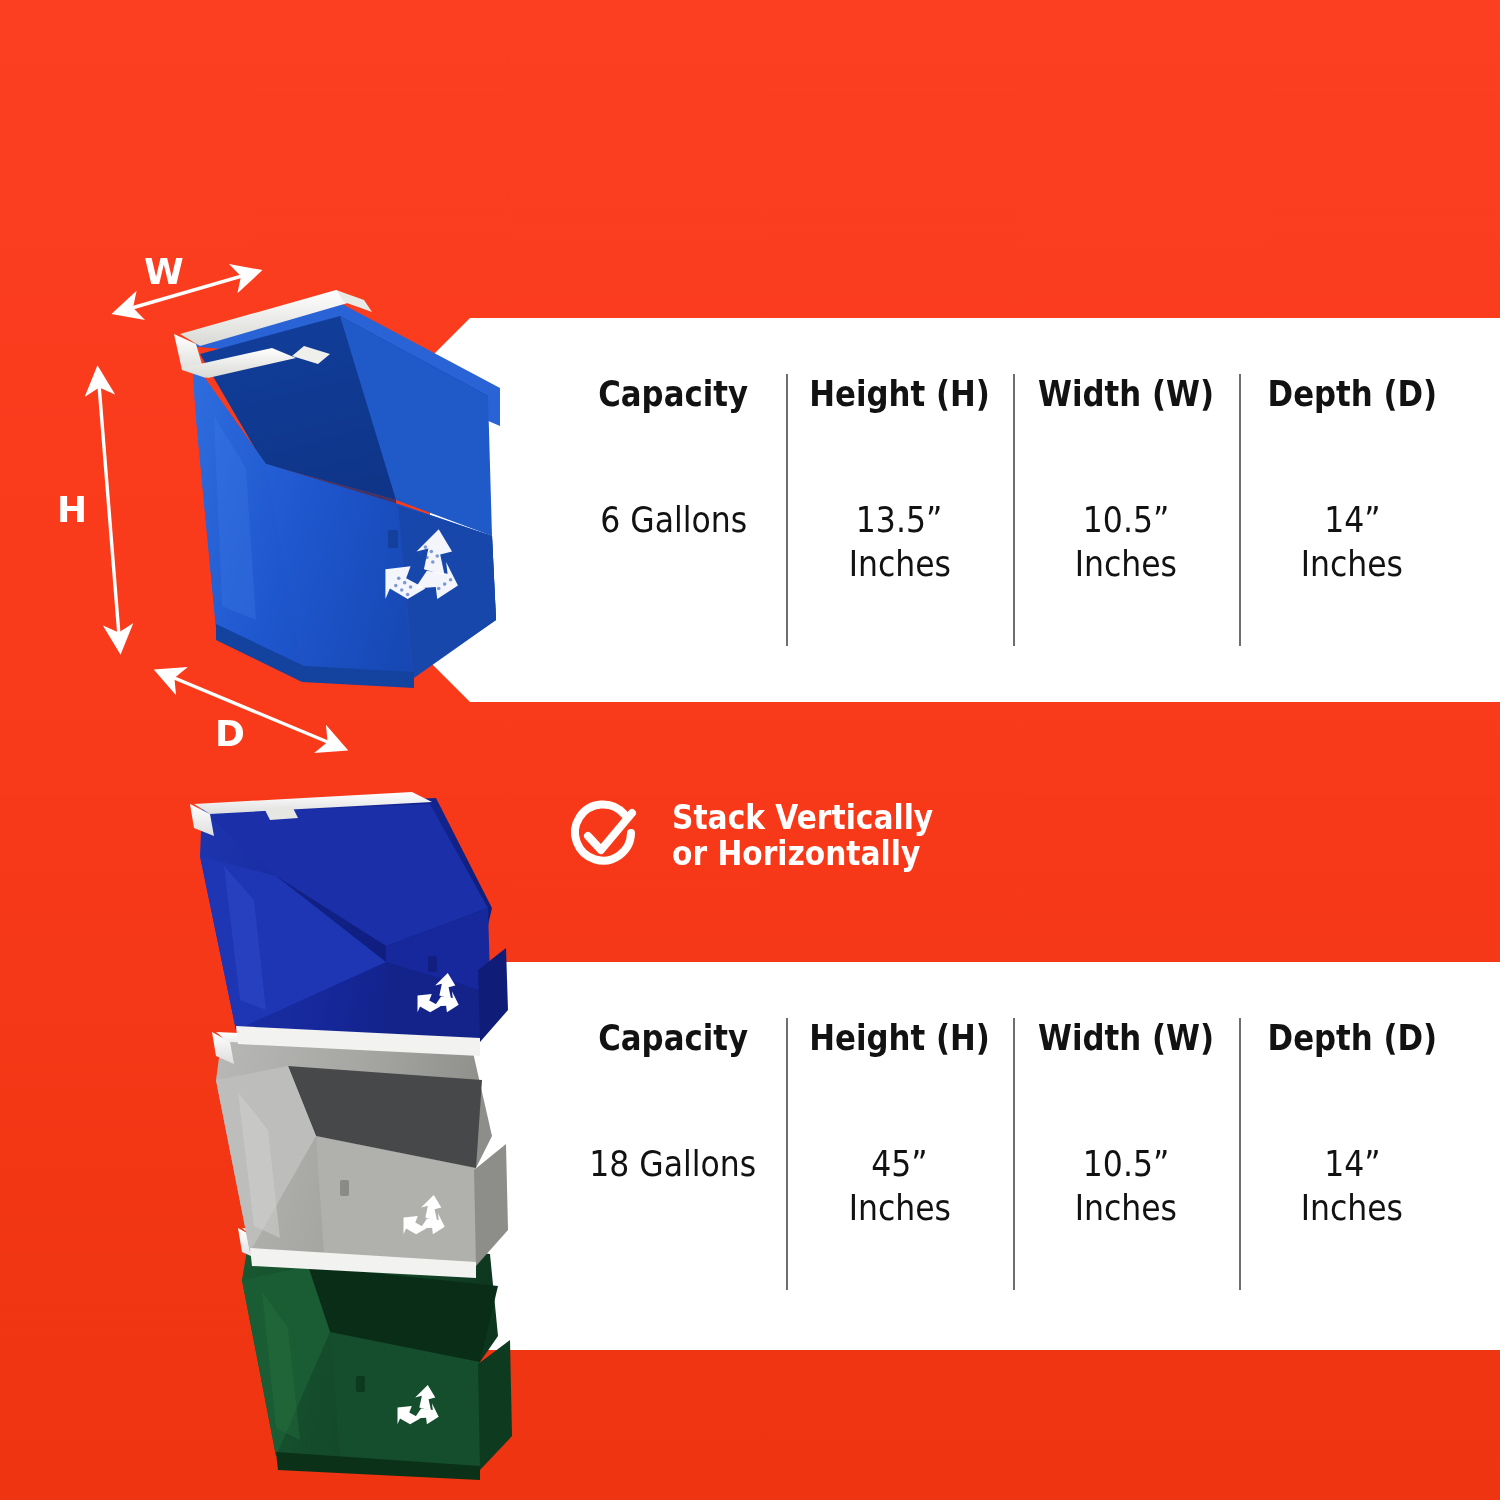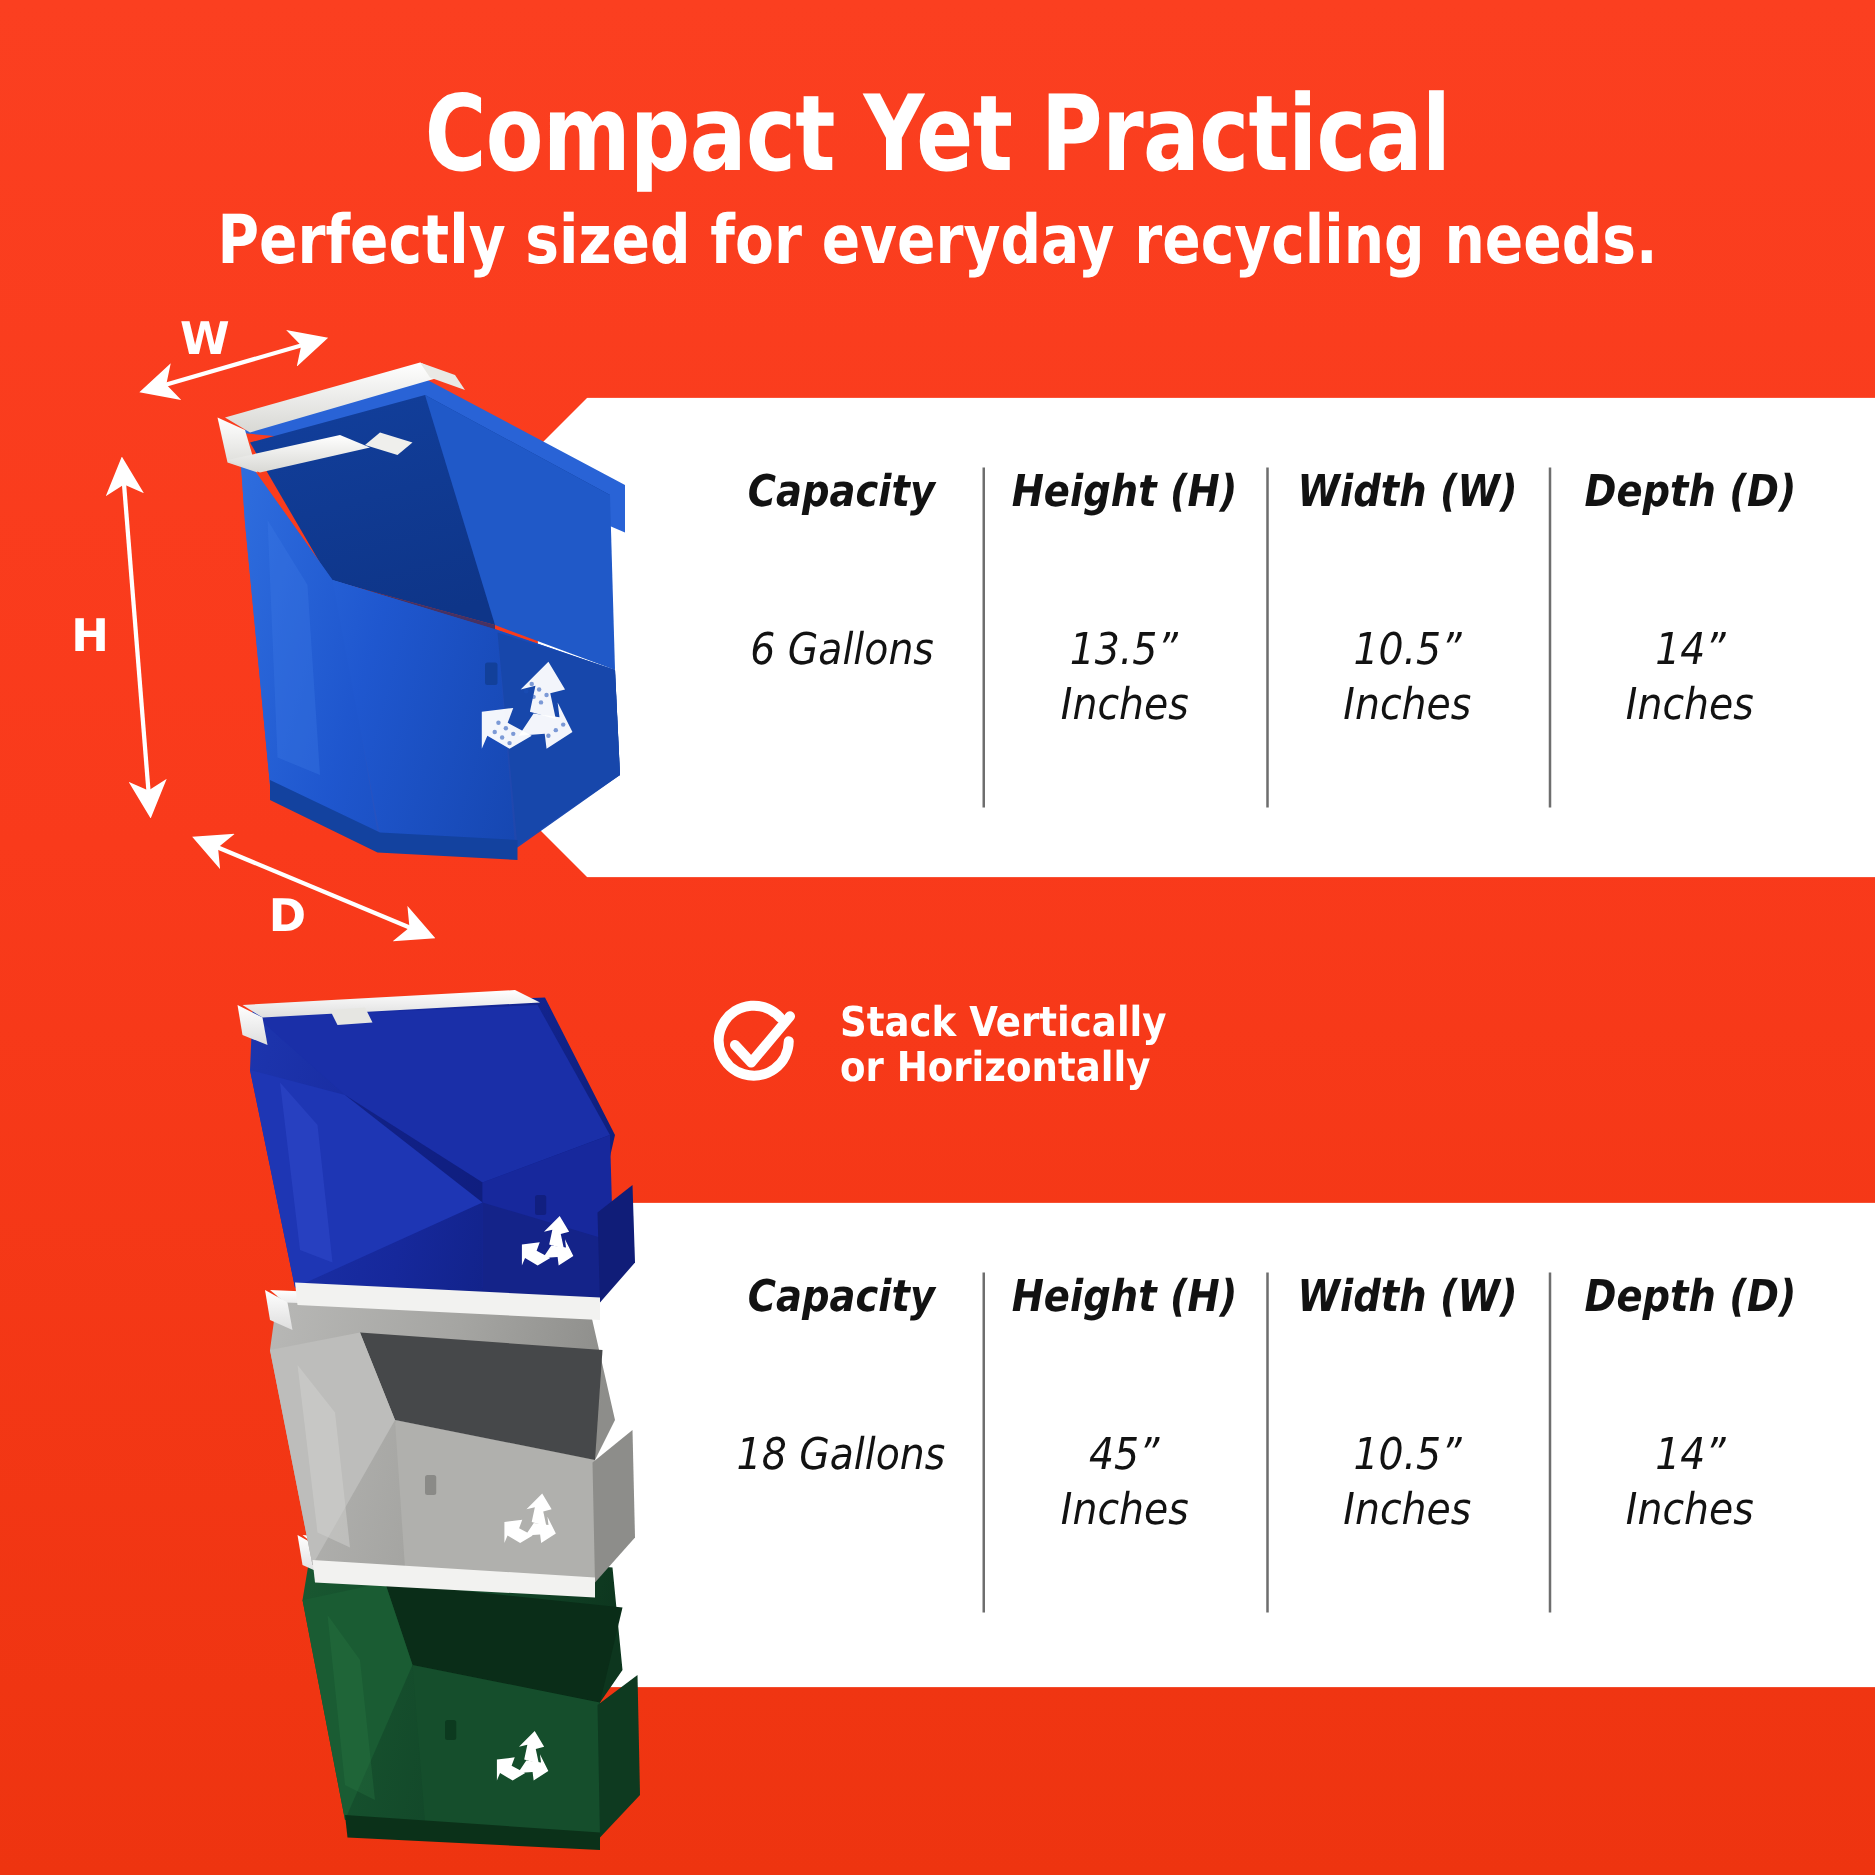--- a/index.html
+++ b/index.html
@@ -83,21 +83,20 @@
   }
   .spec-1 { left: 560px; top: 352px; width: 905px; height: 250px; }
   .spec-2 { left: 560px; top: 996px; width: 905px; height: 250px; }
 
   .spec-col {
     flex: 1 1 0;
     position: relative;
     display: flex;
     flex-direction: column;
     align-items: center;
-    font-style: italic;
   }
   .spec-col + .spec-col::before {
     content: "";
     position: absolute;
     left: 0;
     top: 22px;
     bottom: -44px;
     width: 2px;
     background: #6e6e6e;
   }
@@ -176,24 +175,20 @@
   
   .bin-wrap { position: absolute; }
   .hero-bin { left: 96px; top: 268px; width: 420px; height: 450px; }
   .stack-bins { left: 180px; top: 780px; width: 345px; height: 700px; }
 </style>
 </head>
 <body>
 
 <div id="stage">
 
-  <div class="hdr">
-    <h1 class="hdr-title">Compact Yet Practical</h1>
-    <p class="hdr-sub">Perfectly sized for everyday recycling needs.</p>
-  </div>
 
   <div class="panel panel-1"></div>
 
   <div class="bin-wrap hero-bin">
     <svg width="420" height="450" viewBox="0 0 420 450">
       <defs>
         <linearGradient id="gBlueFront" x1="0" y1="0" x2="1" y2="0.3">
           <stop offset="0" stop-color="#2f6ede"></stop>
           <stop offset="0.45" stop-color="#1f57cf"></stop>
           <stop offset="1" stop-color="#1545ae"></stop>

